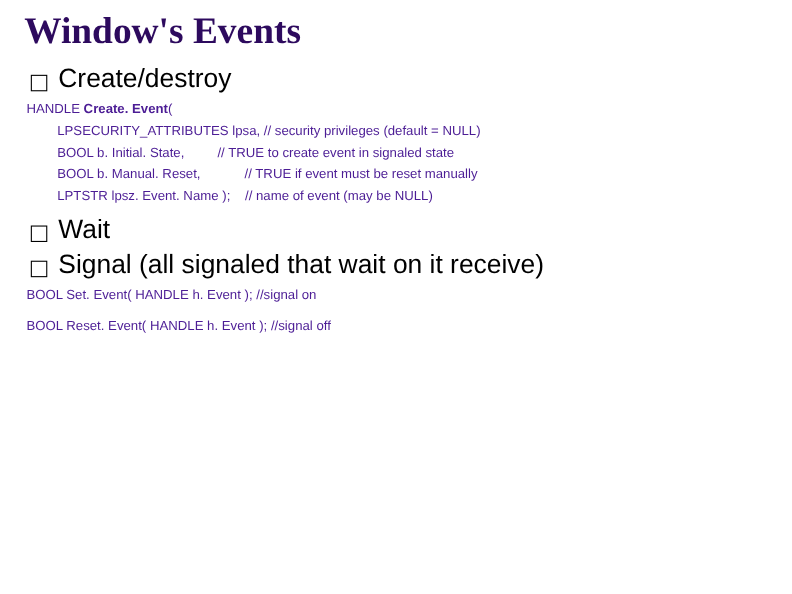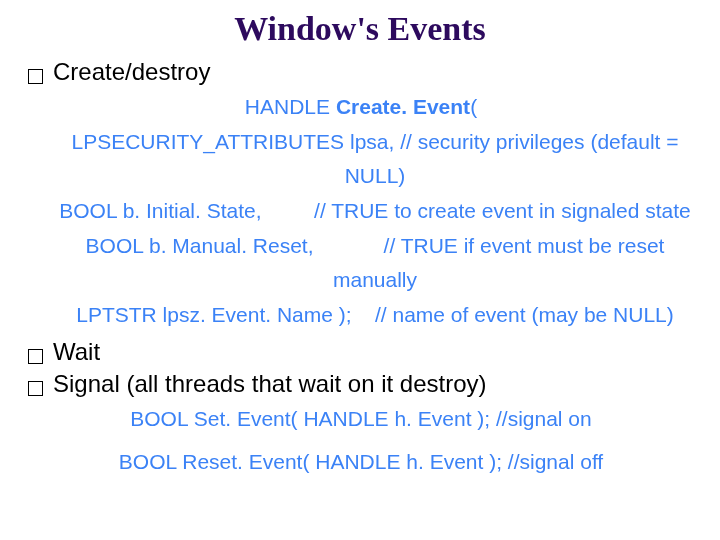--- a/index.html
+++ b/index.html
@@ -9,21 +9,20 @@
     height: 540px;
     background: #ffffff;
     font-family: Arial, Helvetica, sans-serif;
     overflow: hidden;
   }
   .slide {
     width: 720px;
     height: 468px;
     padding: 10px 22px 0 22px;
     box-sizing: border-box;
-    text-align: center;
   }
   .title {
     font-size: 34px;
     font-weight: bold;
     color: #2d0a5e;
     margin: 0 0 10px 0;
     font-family: Georgia, "Times New Roman", serif;
   }
   .section {
     display: flex;
@@ -38,22 +37,22 @@
     flex-shrink: 0;
     position: relative;
     top: 4px;
   }
   .section-label {
     font-size: 24px;
     color: #000;
     font-family: Liberation Sans, sans-serif;
   }
   .code-block {
-    font-size: 21px;
-    color: #3b82f6;
+    font-size: 12px;
+    color: #4c1d95;
     line-height: 1.65;
     margin: 2px 0 6px 2px;
     font-family: Arial, Helvetica, sans-serif;
   }
   .indent {
     padding-left: 28px;
   }
   .bold {
     font-weight: bold;
   }
@@ -79,20 +78,20 @@
     <div class="indent">LPTSTR lpsz. Event. Name );&nbsp;&nbsp;&nbsp;&nbsp;// name of event (may be NULL)</div>
   </div>
 
   <div class="section">
     <span class="bullet"></span>
     <span class="section-label">Wait</span>
   </div>
 
   <div class="section">
     <span class="bullet"></span>
-    <span class="section-label">Signal (all threads that wait on it destroy)</span>
+    <span class="section-label">Signal (all signaled that wait on it receive)</span>
   </div>
   <div class="code-block">
     <div>BOOL Set. Event( HANDLE h. Event );  //signal on</div>
     <div style="margin-top:8px">BOOL Reset. Event( HANDLE h. Event ); //signal off</div>
   </div>
 
 </div>
 
 </body></html>

